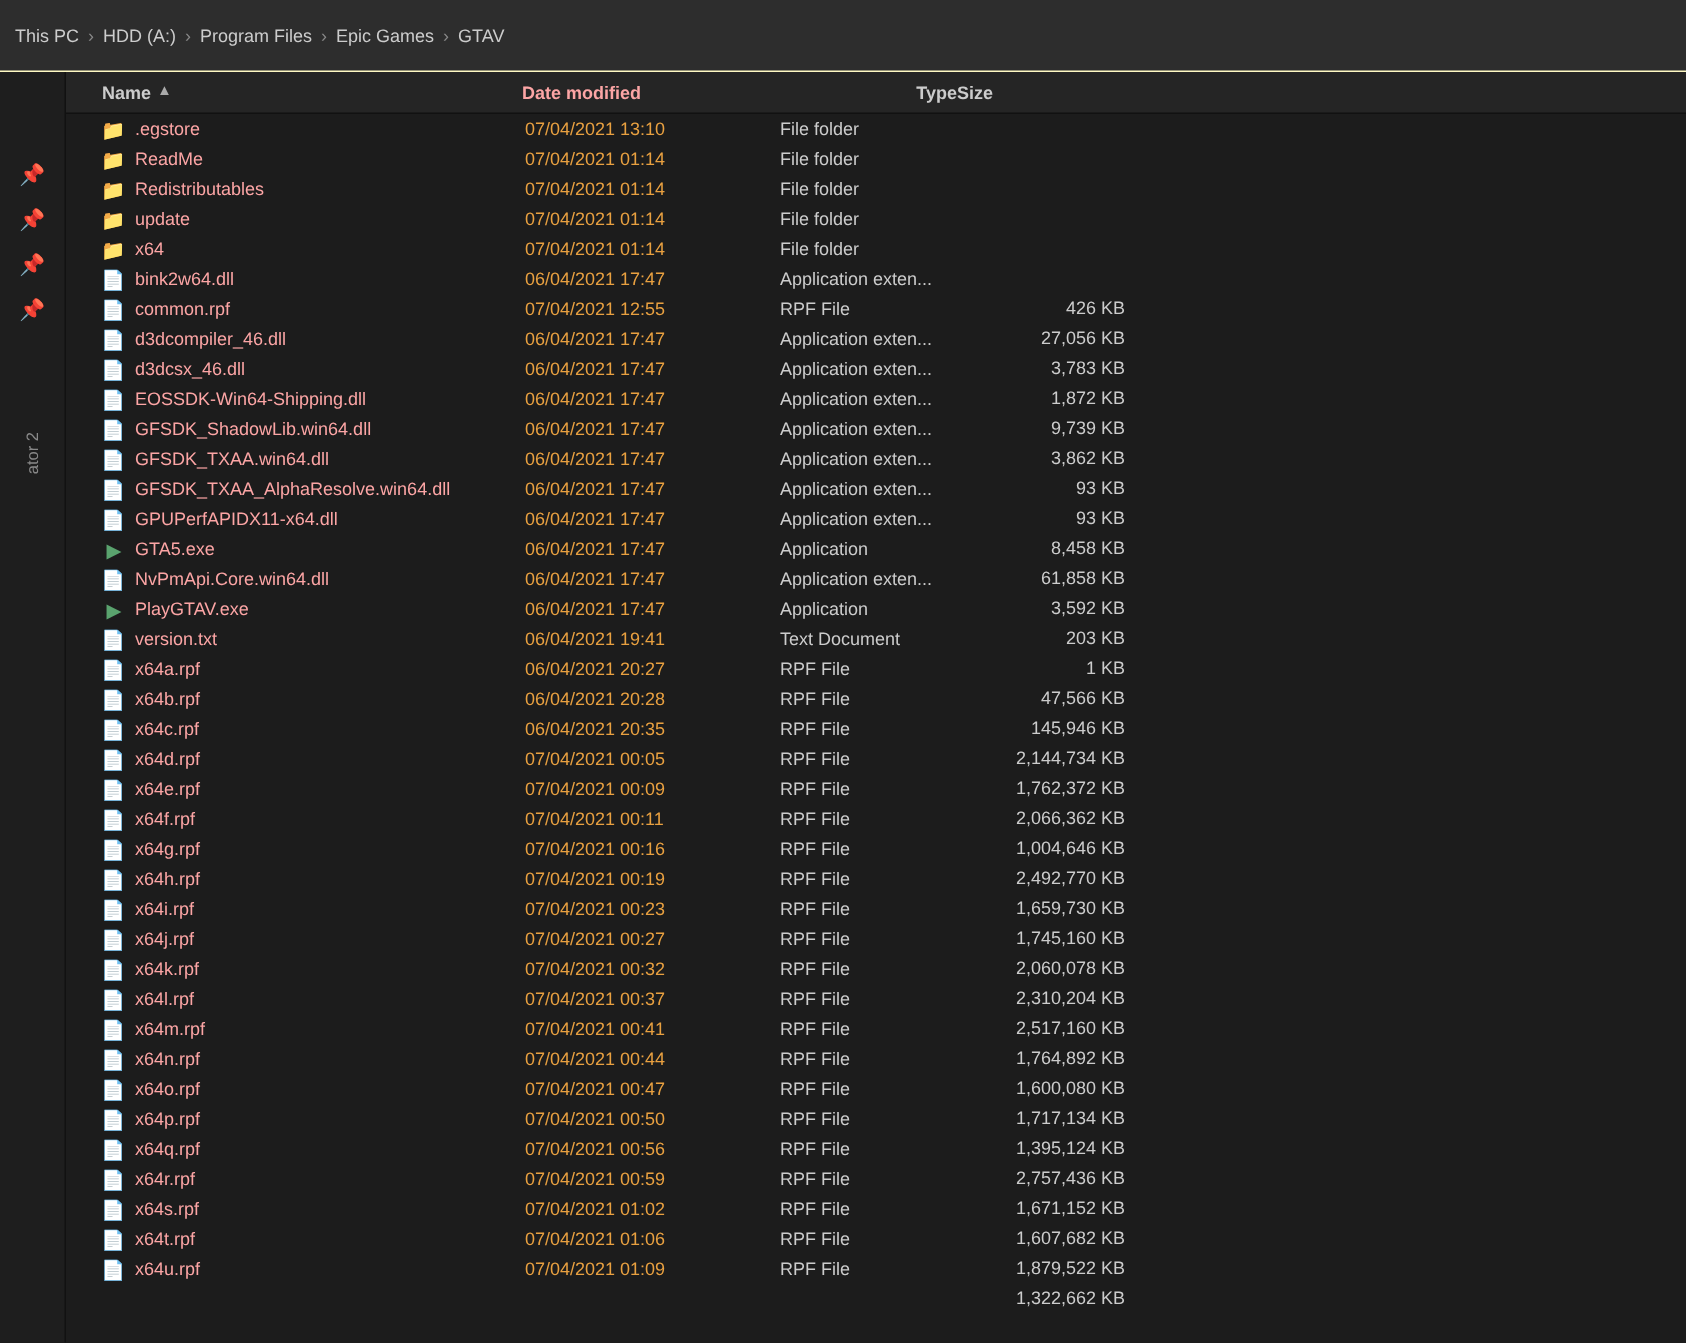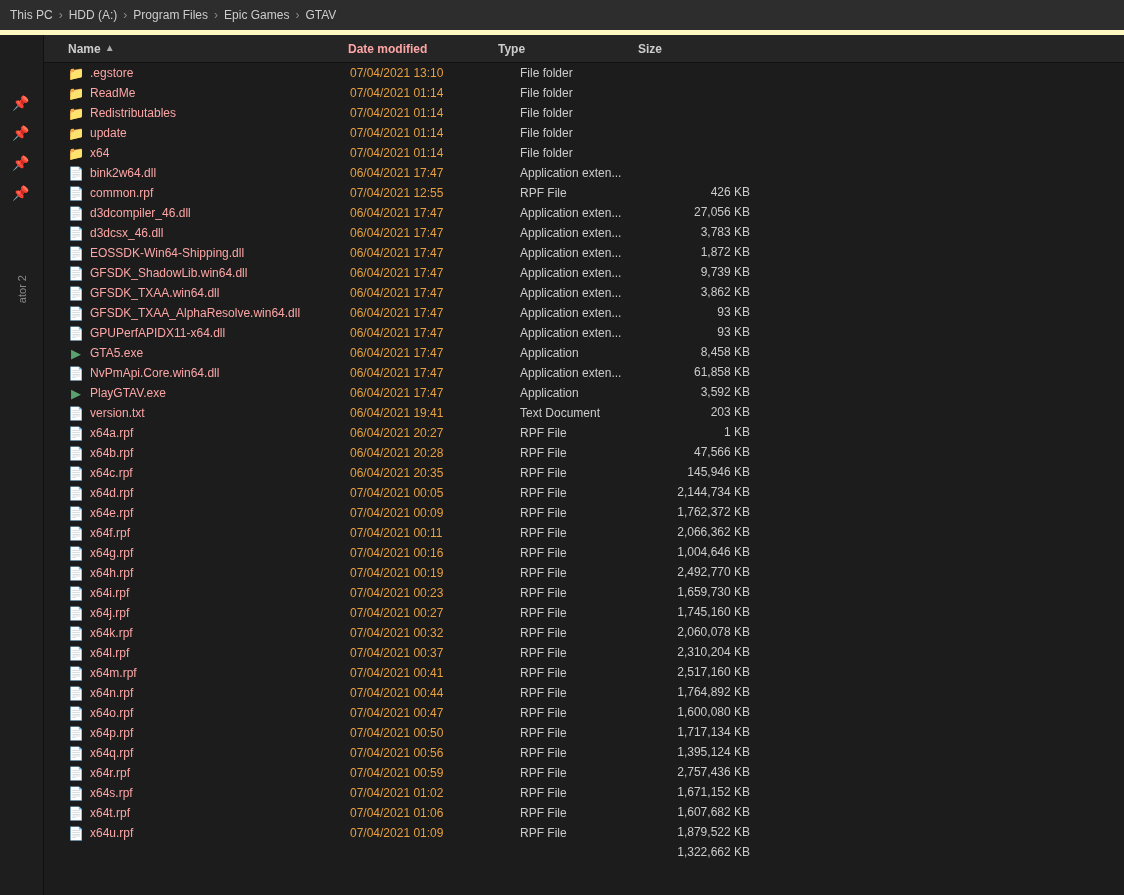--- a/index.html
+++ b/index.html
@@ -9,25 +9,25 @@
       font-family: 'Segoe UI', Arial, sans-serif;
       font-size: 12px;
       overflow: hidden;
       width: 1124px;
       height: 895px;
     }
 
     
     .title-bar {
       background: #2d2d2d;
-      height: 35px;
+      height: 48px;
       display: flex;
       align-items: center;
       padding: 0 10px;
-      border-bottom: 5px solid #fef9c3;
+      border-bottom: 1px solid #fef9c3;
     }
     .breadcrumb {
       display: flex;
       align-items: center;
       gap: 4px;
       color: #cccccc;
       font-size: 12px;
     }
     .breadcrumb-sep {
       color: #888;
@@ -85,20 +85,21 @@
     }
     .col-date {
       width: 150px;
       color: #fca5a5;
       font-weight: 600;
     }
     .col-type {
       width: 140px;
       color: #cccccc;
       font-weight: 600;
+      text-align: right;
     }
     .col-size {
       width: 100px;
       color: #cccccc;
       font-weight: 600;
     }
 
     
     .file-list {
       flex: 1;

